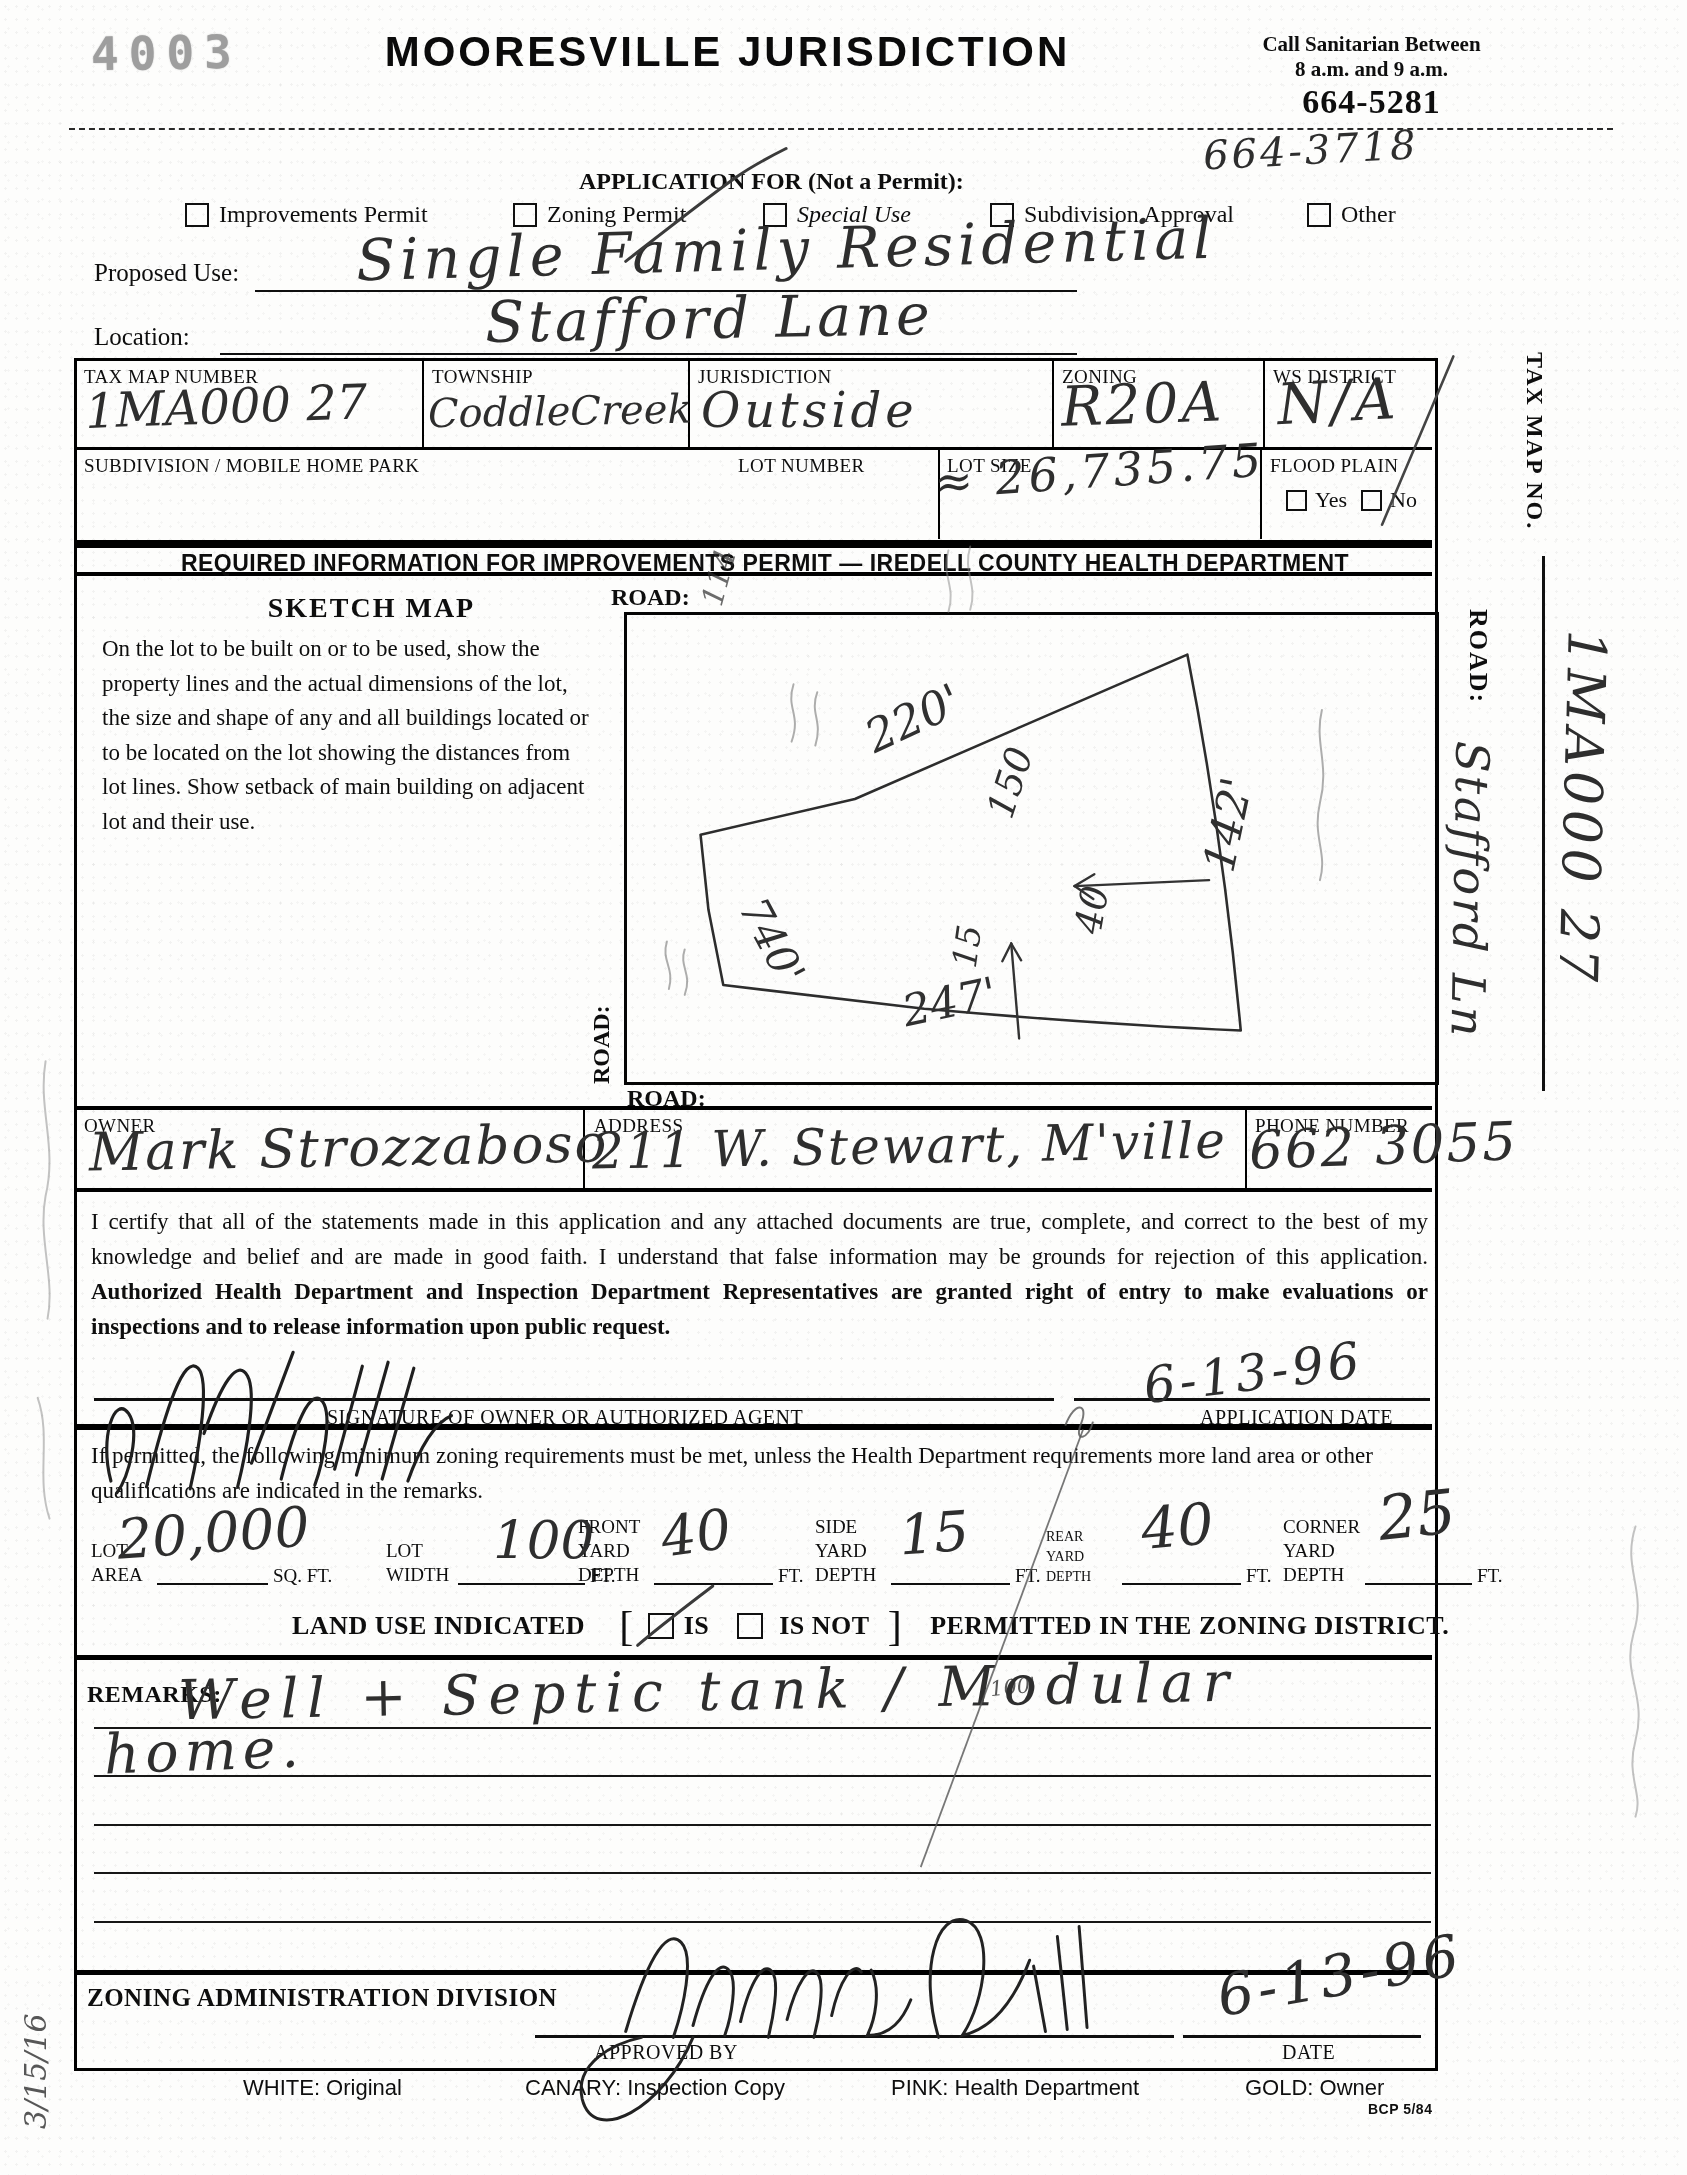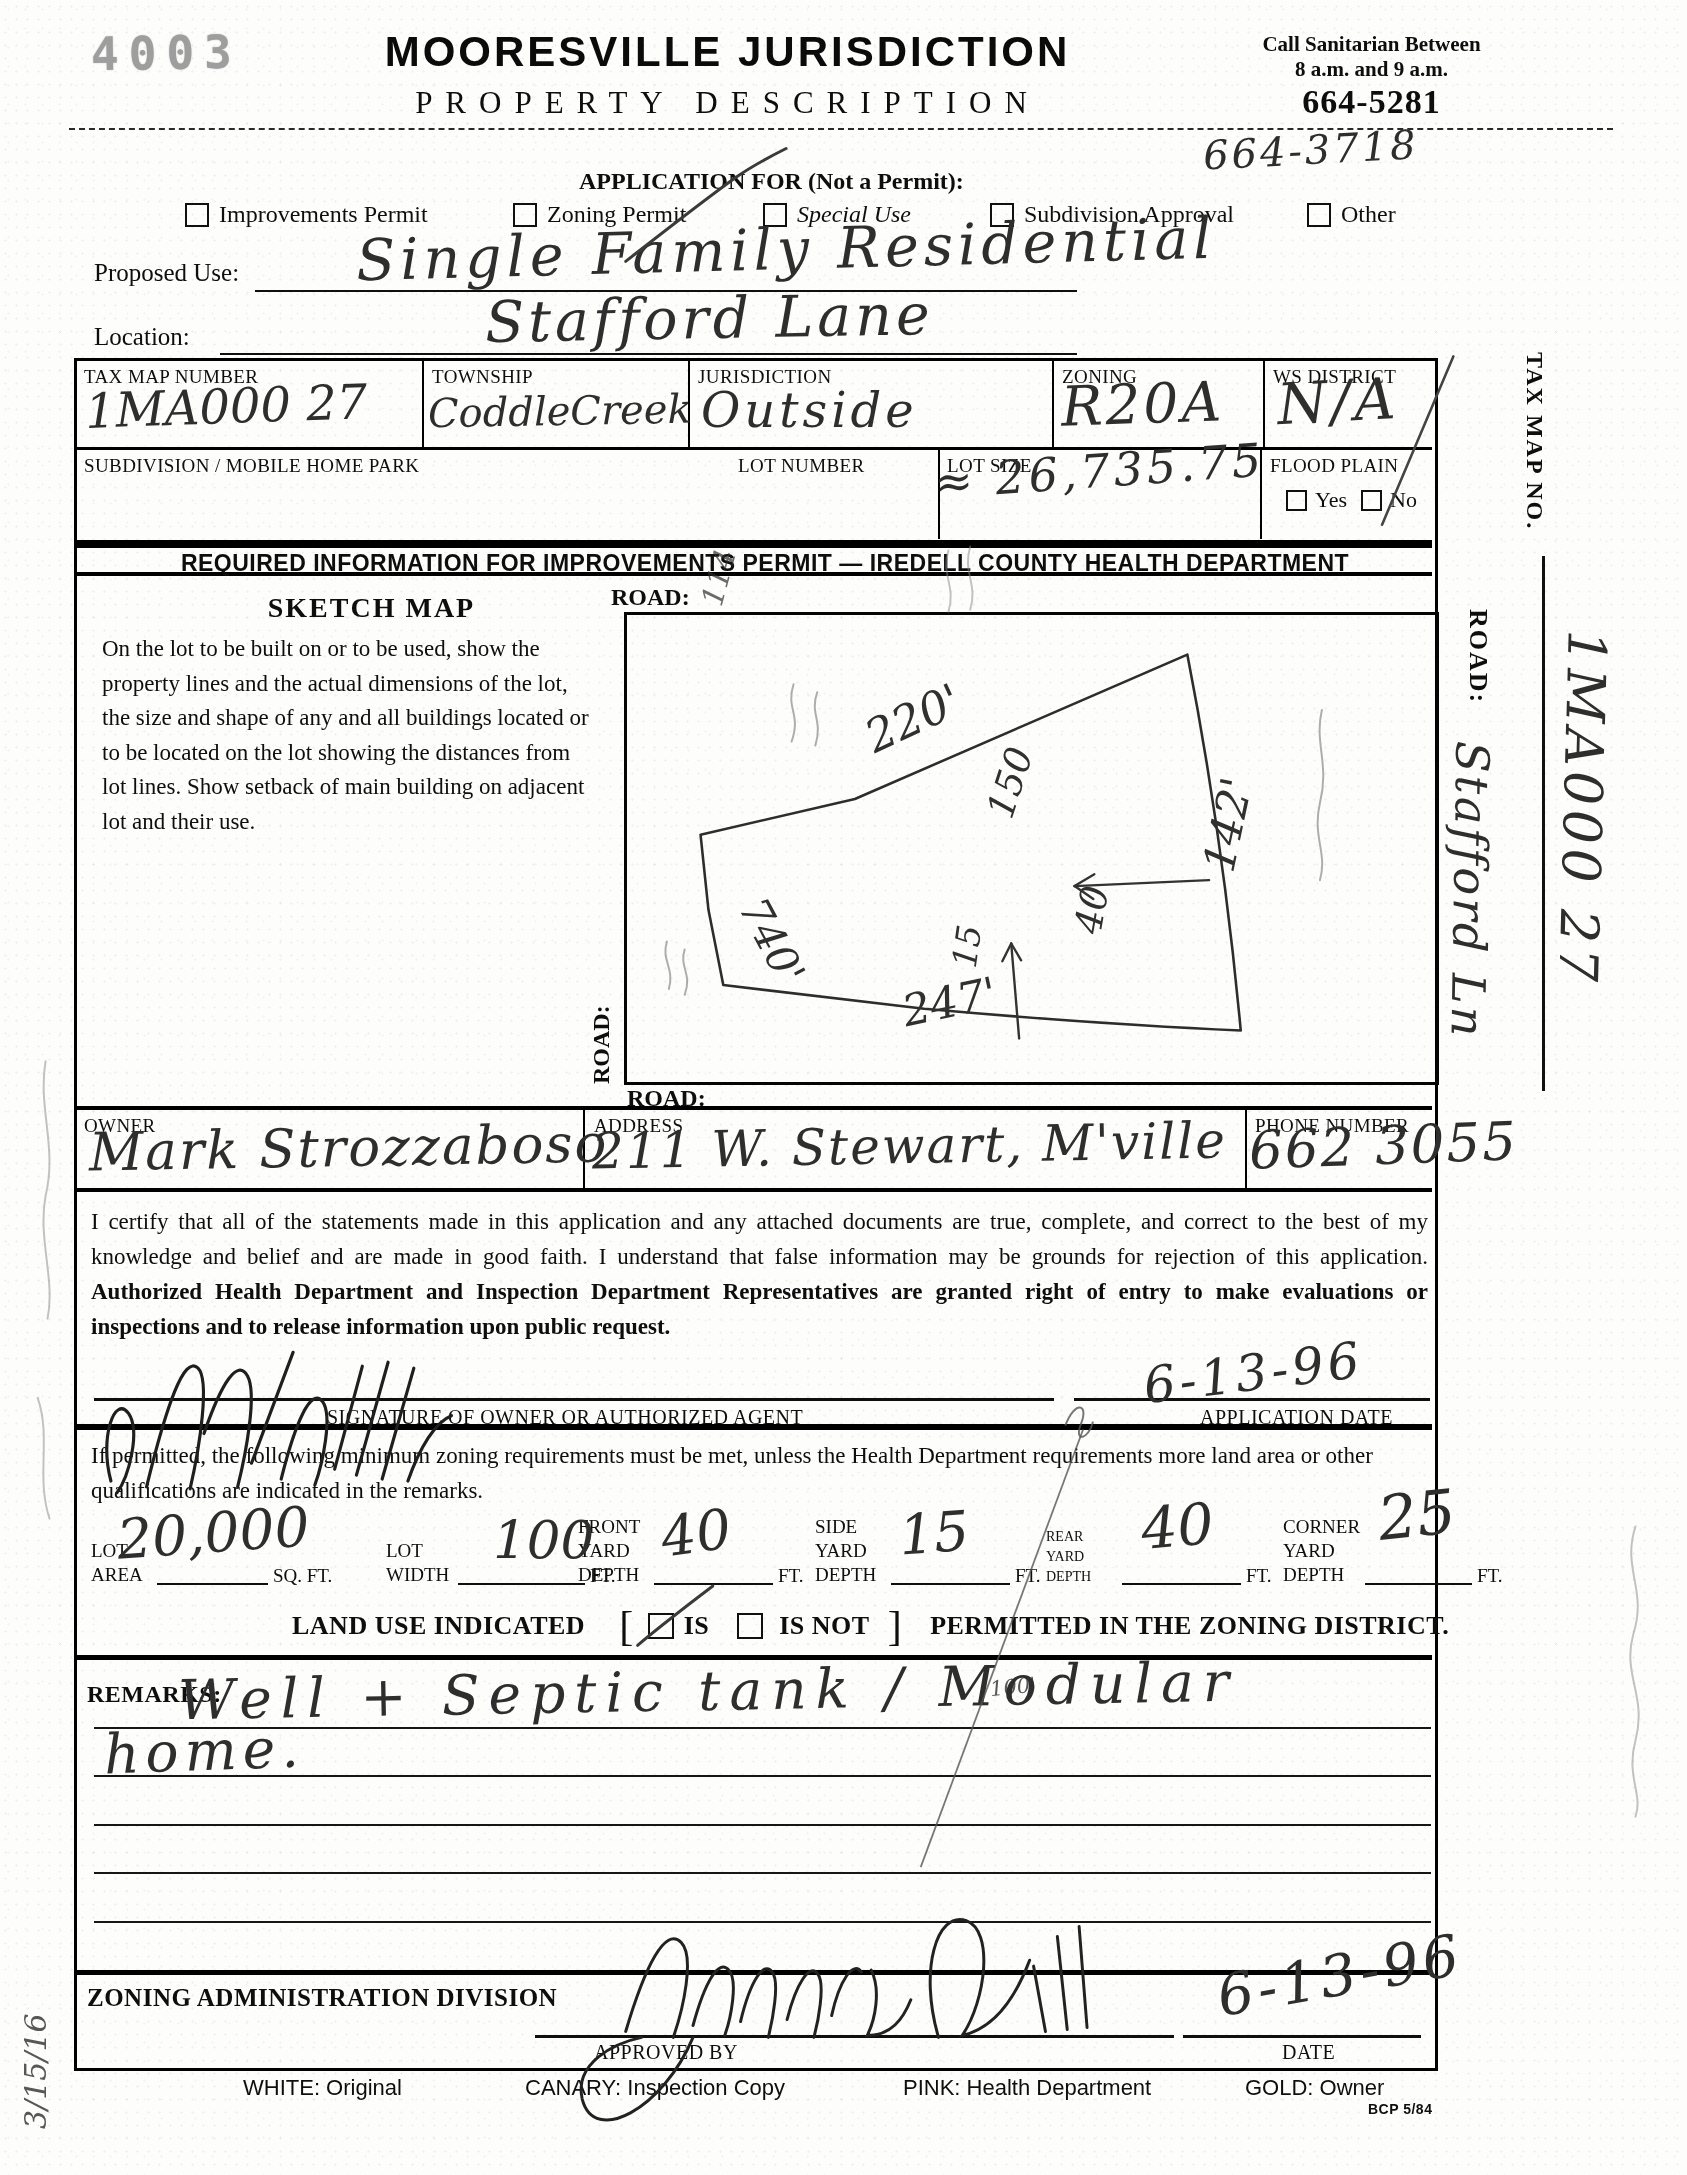--- a/index.html
+++ b/index.html
@@ -27,21 +27,20 @@
   svg text{font-family:"DejaVu Serif",serif; font-style:italic; fill:#303030;}
 </style>
 </head>
 <body>
 
 <div class="page">
 
   <div class="abs" style="left:91px; top:26px; font:bold 46px 'DejaVu Sans Mono',monospace; color:#8e8e8e; letter-spacing:10px; transform:rotate(-1deg); opacity:.85; text-shadow:0 0 1.5px #aaa;">4003</div>
 
   <div class="abs" style="left:282px; top:28px; width:891px; text-align:center; font:bold 42px 'Liberation Sans',sans-serif; letter-spacing:3px; color:#0b0b0b;">MOORESVILLE JURISDICTION</div>
-  <div class="abs" style="left:282px; top:85px; width:891px; text-align:center; font:31px 'Liberation Serif',serif; letter-spacing:13px;">PROPERTY DESCRIPTION</div>
 
   <div class="abs" style="left:1223px; top:32px; width:297px; text-align:center; font:bold 21px 'Liberation Serif',serif;">Call Sanitarian Between</div>
   <div class="abs" style="left:1223px; top:57px; width:297px; text-align:center; font:bold 21px 'Liberation Serif',serif;">8 a.m. and 9 a.m.</div>
   <div class="abs" style="left:1223px; top:83px; width:297px; text-align:center; font:bold 34px 'Liberation Serif',serif; letter-spacing:1px;">664-5281</div>
 
   <div class="abs" style="left:69px; top:128px; width:1544px; border-top:2.4px dashed #2a2a2a;"></div>
 
   <div class="abs hw" style="left:1203px; top:127px; font-size:40px; transform:rotate(-3deg); letter-spacing:3px;">664-3718</div>
 
   <div class="abs bserif" style="left:579px; top:168px; font-size:24px;">APPLICATION FOR (Not a Permit):</div>
@@ -251,21 +250,21 @@
 
   <div class="abs bserif" style="left:87px; top:1984px; font-size:25px; letter-spacing:0.5px;">ZONING ADMINISTRATION DIVISION</div>
   <div class="abs line" style="left:535px; top:2035px; width:639px; border-bottom-width:3px;"></div>
   <div class="abs" style="left:594px; top:2041px; font-size:20px; letter-spacing:0.5px;">APPROVED BY</div>
   <div class="abs line" style="left:1183px; top:2035px; width:238px; border-bottom-width:3px;"></div>
   <div class="abs" style="left:1282px; top:2041px; font-size:20px; letter-spacing:0.5px;">DATE</div>
   <div class="abs hw" style="left:1216px; top:1942px; font-size:57px; letter-spacing:4px; transform:rotate(-10deg);">6-13-96</div>
 
   <div class="abs" style="left:243px; top:2075px; font:22px 'Liberation Sans',sans-serif;">WHITE: Original</div>
   <div class="abs" style="left:525px; top:2075px; font:22px 'Liberation Sans',sans-serif;">CANARY: Inspection Copy</div>
-  <div class="abs" style="left:891px; top:2075px; font:22px 'Liberation Sans',sans-serif;margin-left:12px;">PINK: Health Department</div>
+  <div class="abs" style="left:891px; top:2075px; font:22px 'Liberation Sans',sans-serif;">PINK: Health Department</div>
   <div class="abs" style="left:1245px; top:2075px; font:22px 'Liberation Sans',sans-serif;">GOLD: Owner</div>
   <div class="abs" style="left:1368px; top:2101px; font:bold 14px 'Liberation Sans',sans-serif; letter-spacing:0.5px;">BCP 5/84</div>
 
   <div class="abs hw vflip" style="left:18px; top:1931px; height:198px; font-size:30px; opacity:.8;">3/15/16</div>
 
   <svg width="1687" height="2175" viewBox="0 0 1704 2197" style="position:absolute; left:0; top:0; pointer-events:none; z-index:50;">
 
     <path d="M 632 264 C 668 236 706 206 742 180 C 762 166 778 158 794 150" fill="none" stroke="#3a3a3a" stroke-width="3" stroke-linecap="round"></path>
 
     <path d="M 1396 530 L 1468 360" fill="none" stroke="#444" stroke-width="2.6" stroke-linecap="round"></path>

